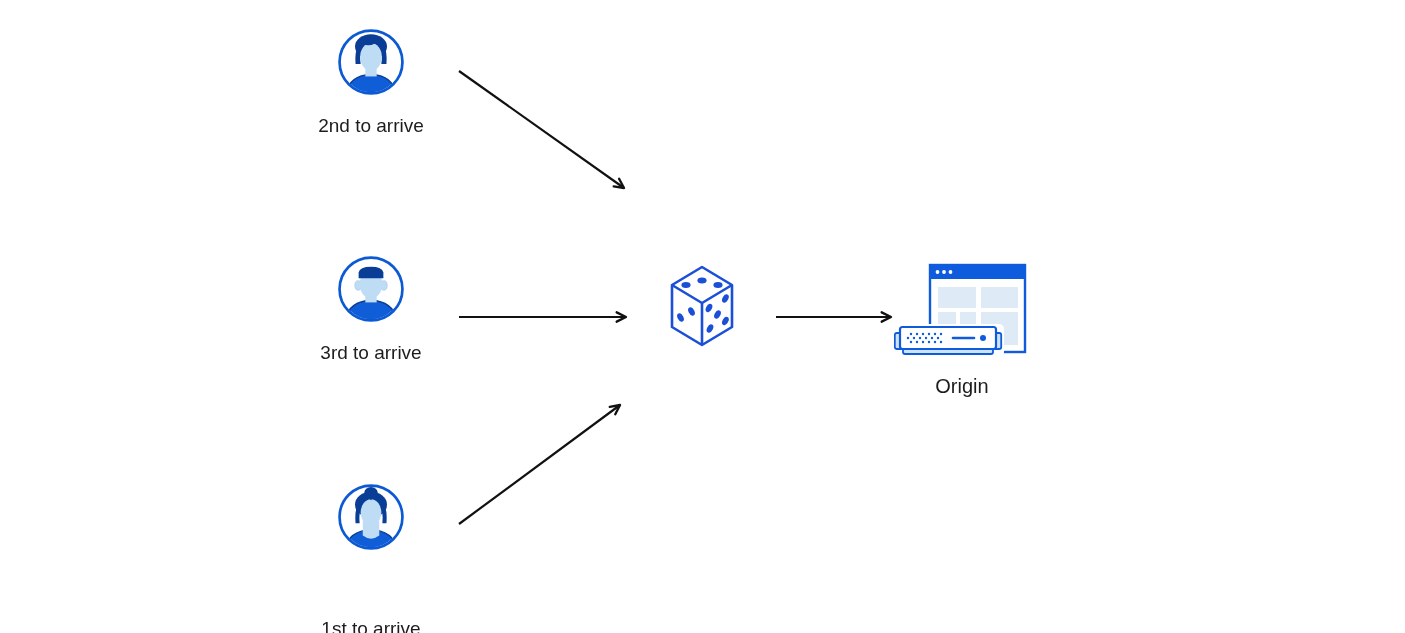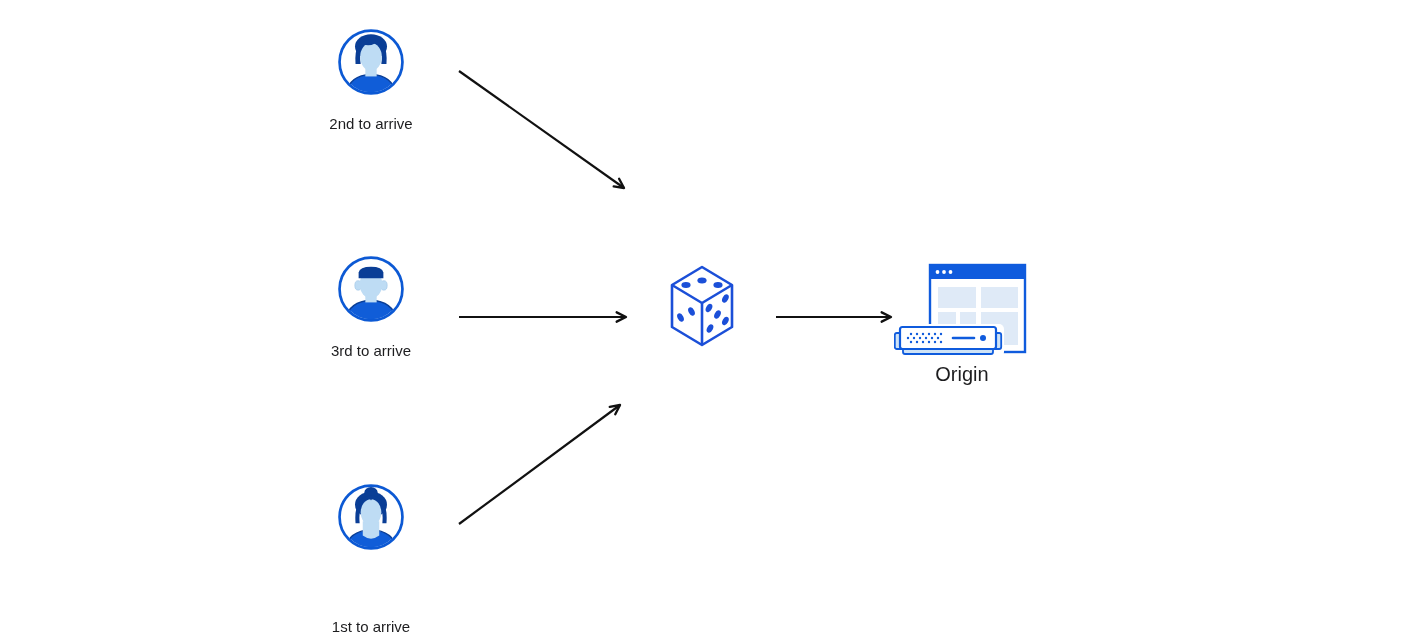--- a/index.html
+++ b/index.html
@@ -18,38 +18,38 @@
   .actor {
     position: absolute;
     width: 180px;
     display: flex;
     flex-direction: column;
     align-items: center;
   }
   .actor svg { width: 66px; height: 66px; display: block; }
   .actor-label {
     margin-top: 20px;
-    font-size: 15px;
+    font-size: 19px;
     line-height: 1.2;
     color: #1d1d1f;
     white-space: nowrap;
     text-align: center;
   }
   .origin-node {
     position: absolute;
     left: 894px;
     top: 261px;
     width: 136px;
     display: flex;
     flex-direction: column;
     align-items: center;
   }
   .origin-node svg { width: 136px; height: 102px; display: block; }
   .origin-label {
-    margin-top: 0;
+    margin-top: 12px;
     font-size: 20px;
     color: #1d1d1f;
     text-align: center;
   }
   .dice-node {
     position: absolute;
     left: 667px;
     top: 264px;
     width: 70px;
     height: 84px;

